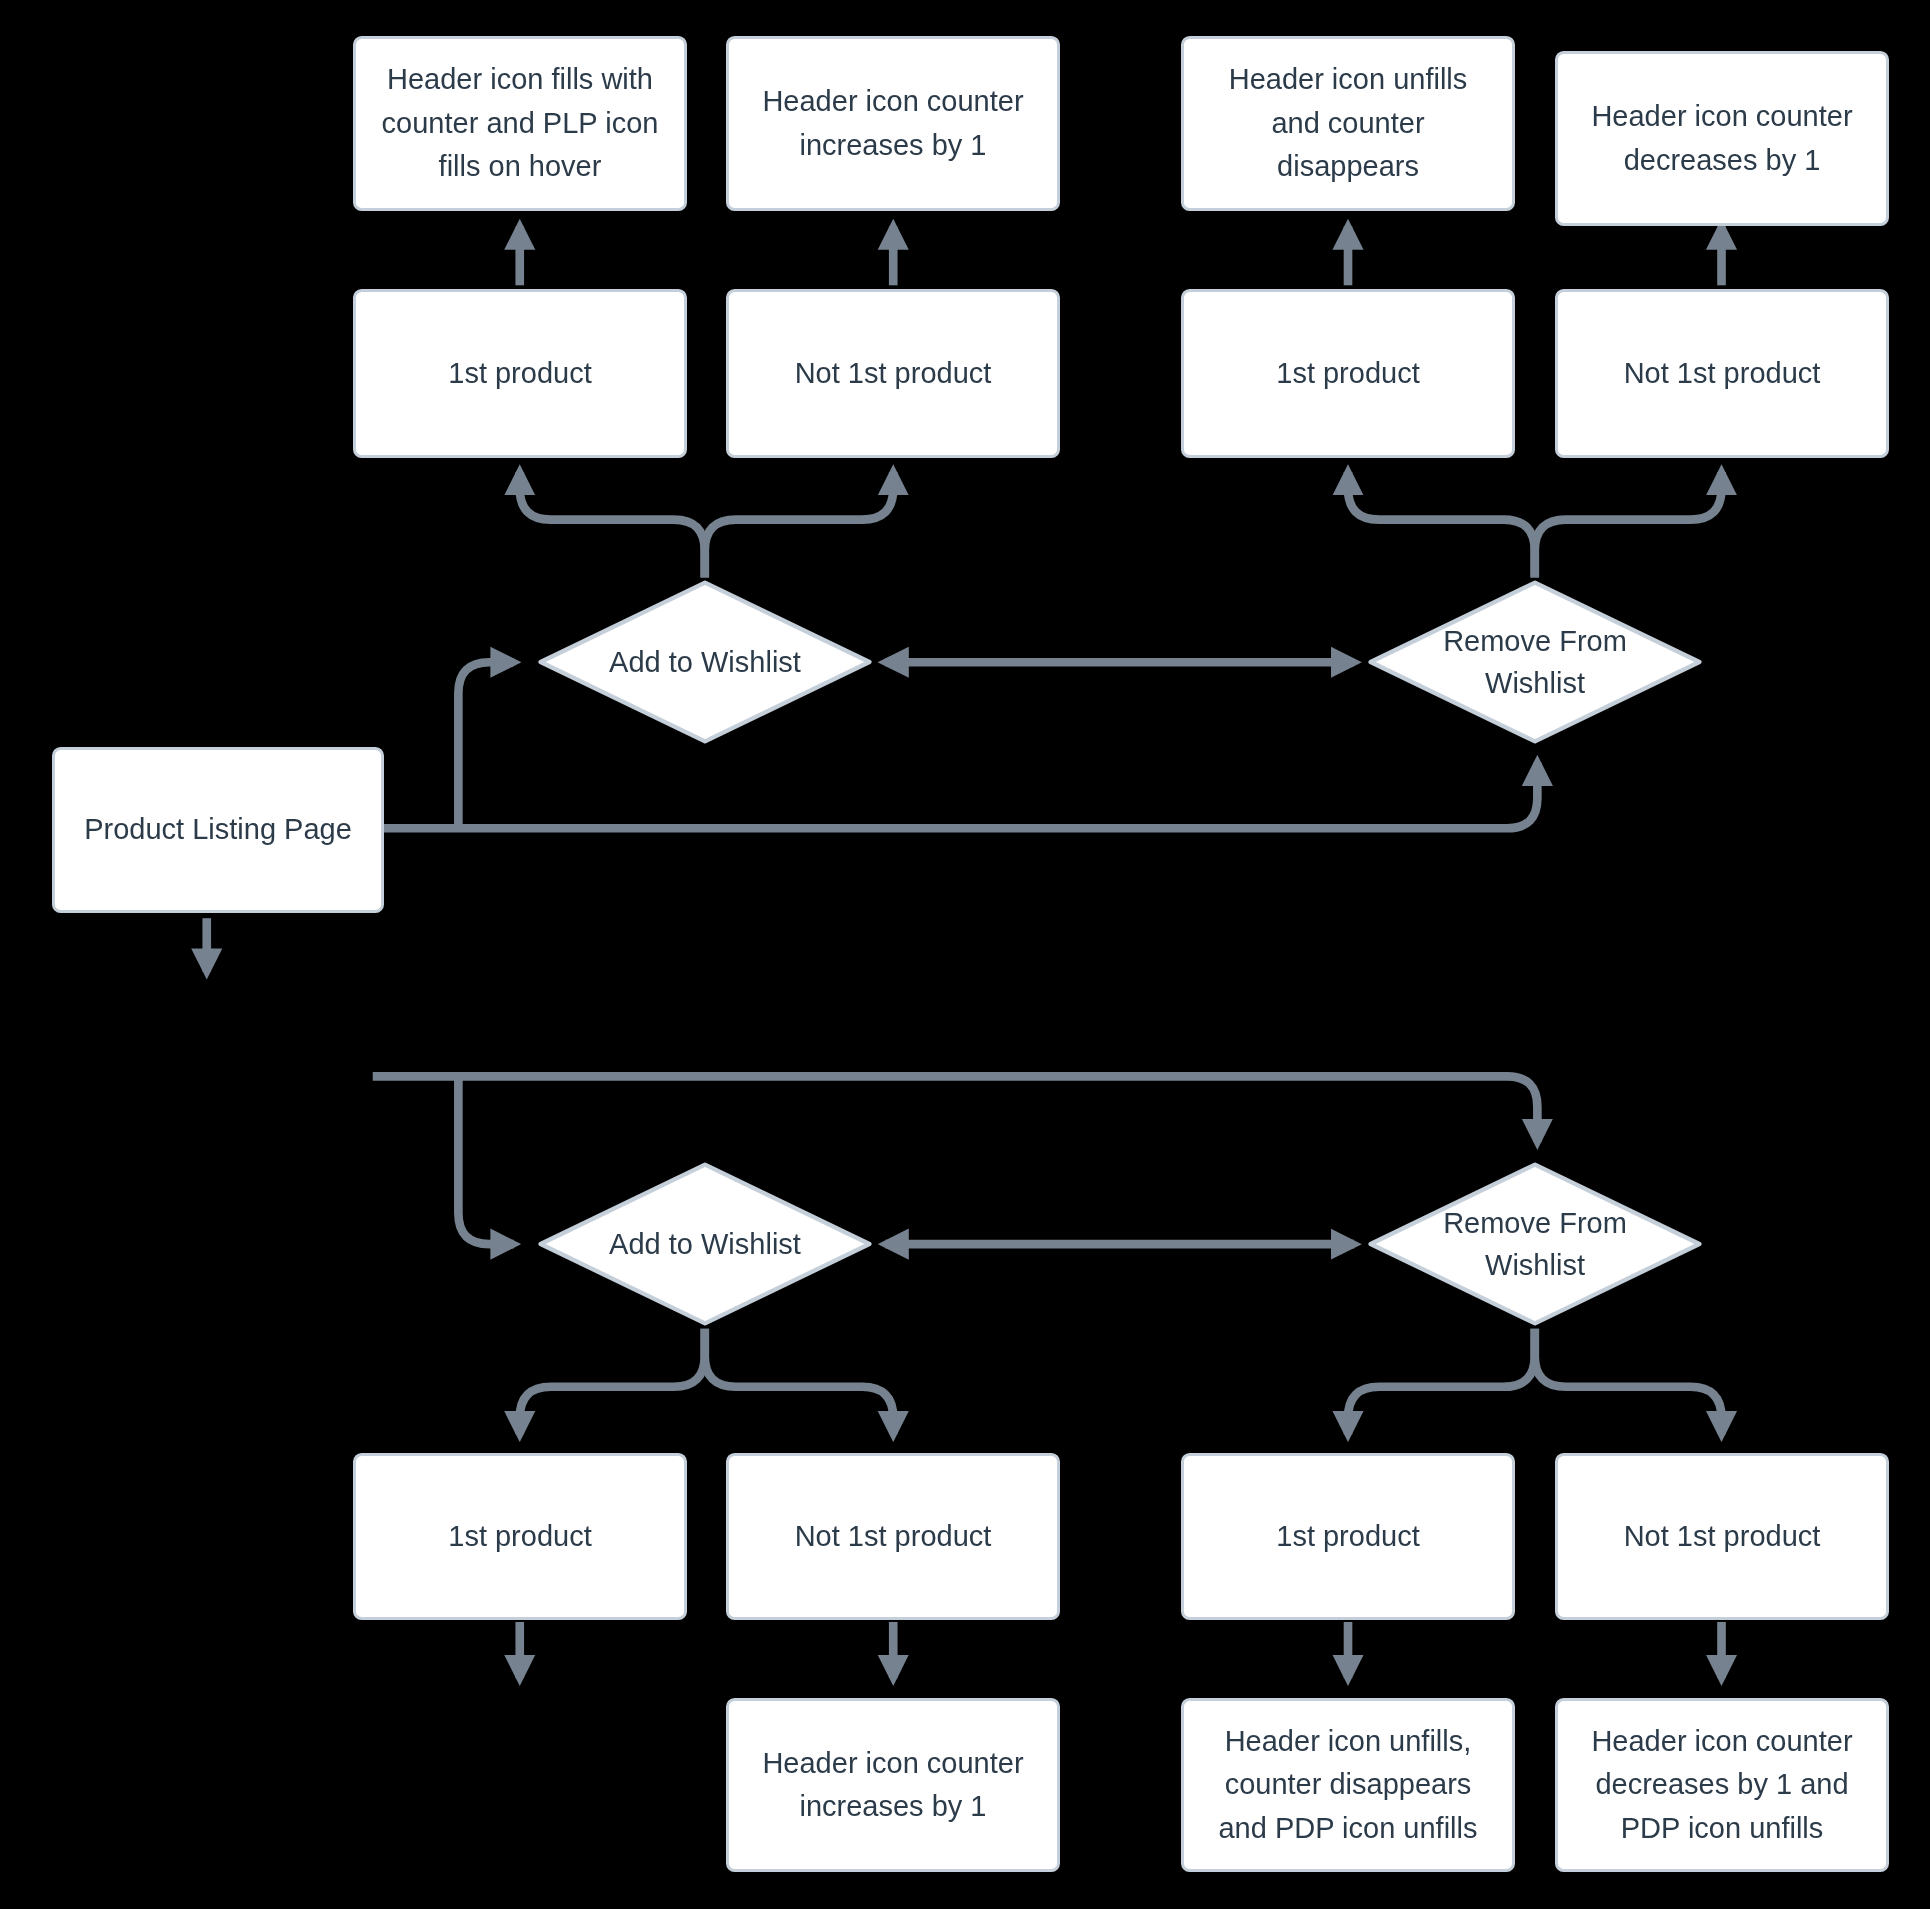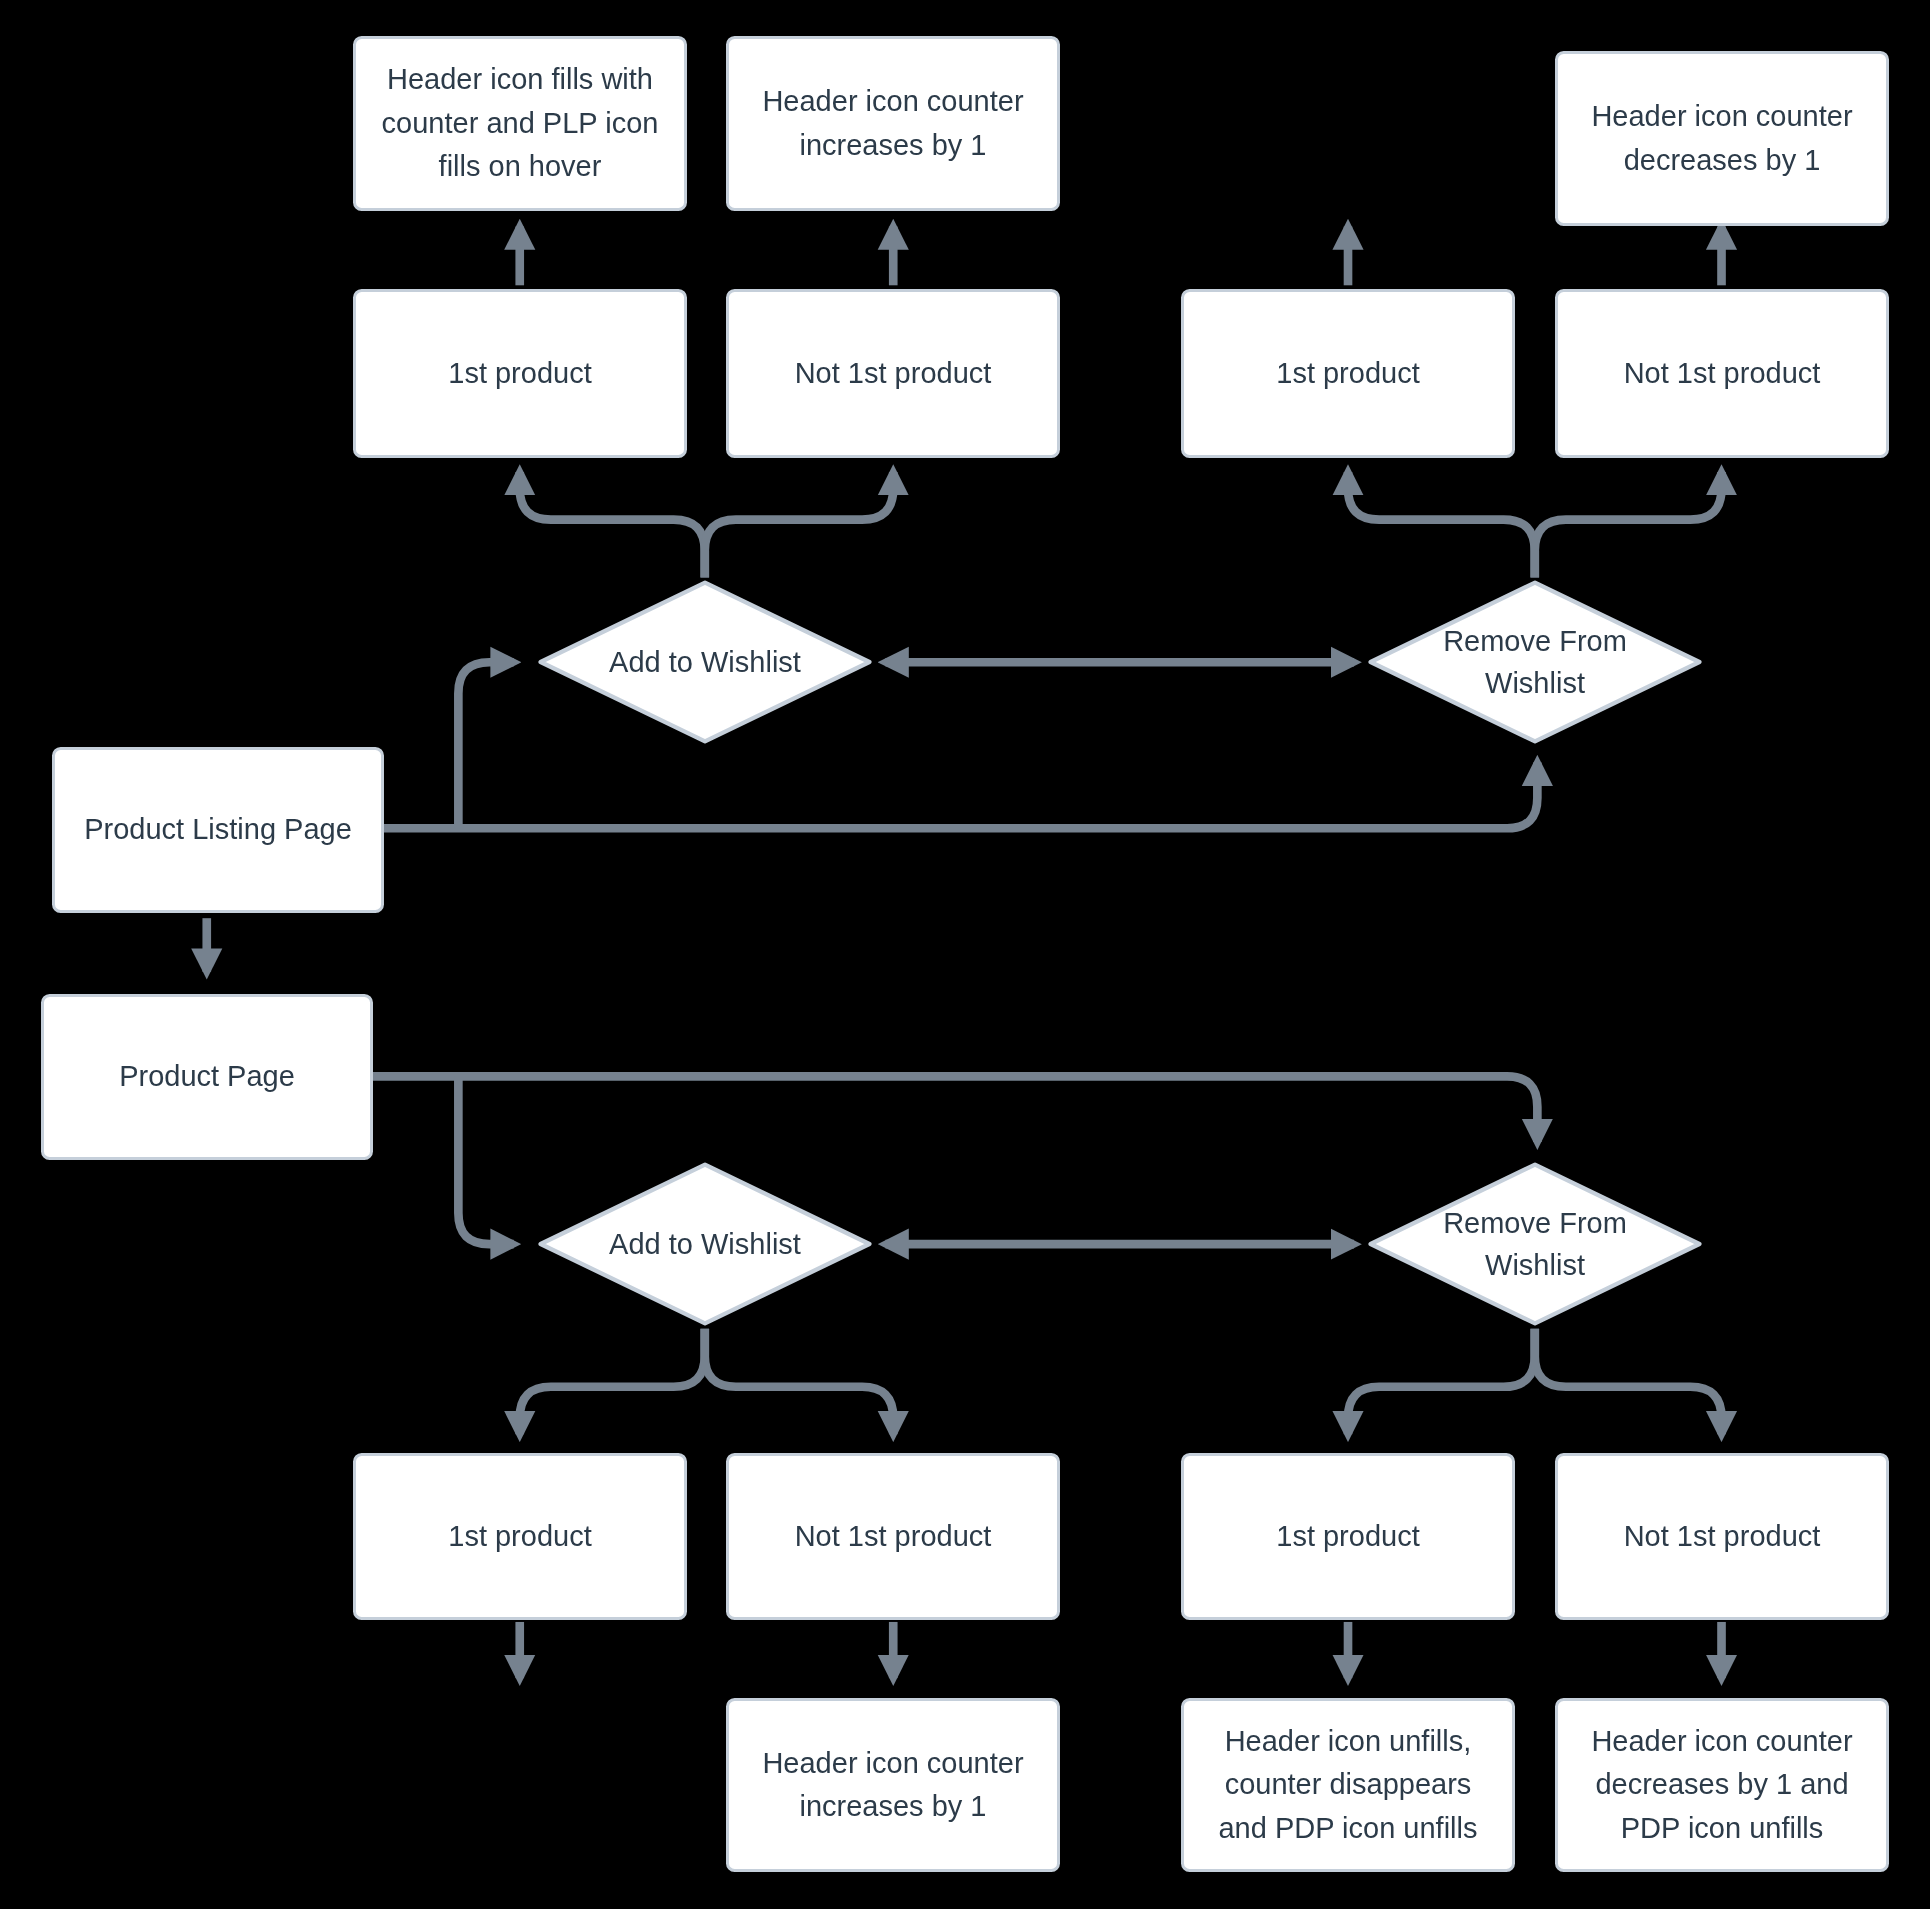--- a/index.html
+++ b/index.html
@@ -71,20 +71,23 @@
 
     <circle cx="813" cy="694" r="4.5" fill="#76828f"></circle>
   </svg>
 
   <div class="box" style="left:353px;top:36px;width:334px;height:175px">
     <span>Header icon fills with counter and PLP icon fills on hover</span>
   </div>
   <div class="box" style="left:726px;top:36px;width:334px;height:175px">
     <span>Header icon counter increases by 1</span>
   </div>
+  <div class="box" style="left:1181px;top:36px;width:334px;height:175px">
+    <span>Header icon unfills and counter disappears</span>
+  </div>
   <div class="box" style="left:1555px;top:51px;width:334px;height:175px">
     <span>Header icon counter decreases by 1</span>
   </div>
 
   <div class="box" style="left:353px;top:289px;width:334px;height:169px">
     <span>1st product</span>
   </div>
   <div class="box" style="left:726px;top:289px;width:334px;height:169px">
     <span>Not 1st product</span>
   </div>
@@ -103,23 +106,20 @@
   </div>
   <div class="diamond" style="left:1368px;top:580px;width:334px;height:164px">
     <svg class="dshape" viewBox="0 0 386 190" preserveAspectRatio="none">
       <polygon points="193,3 383,95 193,187 3,95" fill="#ffffff" stroke="#c5cfda" stroke-width="5" stroke-linejoin="round"></polygon>
     </svg>
     <span class="dlabel">Remove From Wishlist</span>
   </div>
 
   <div class="box" style="left:52px;top:747px;width:332px;height:166px">
     <span>Product Listing Page</span>
-  </div>
-  <div class="box" style="left:41px;top:994px;width:332px;height:166px">
-    <span>Product Page</span>
   </div>
 
   <div class="diamond" style="left:538px;top:1162px;width:334px;height:164px">
     <svg class="dshape" viewBox="0 0 386 190" preserveAspectRatio="none">
       <polygon points="193,3 383,95 193,187 3,95" fill="#ffffff" stroke="#c5cfda" stroke-width="5" stroke-linejoin="round"></polygon>
     </svg>
     <span class="dlabel">Add to Wishlist</span>
   </div>
   <div class="diamond" style="left:1368px;top:1162px;width:334px;height:164px">
     <svg class="dshape" viewBox="0 0 386 190" preserveAspectRatio="none">

